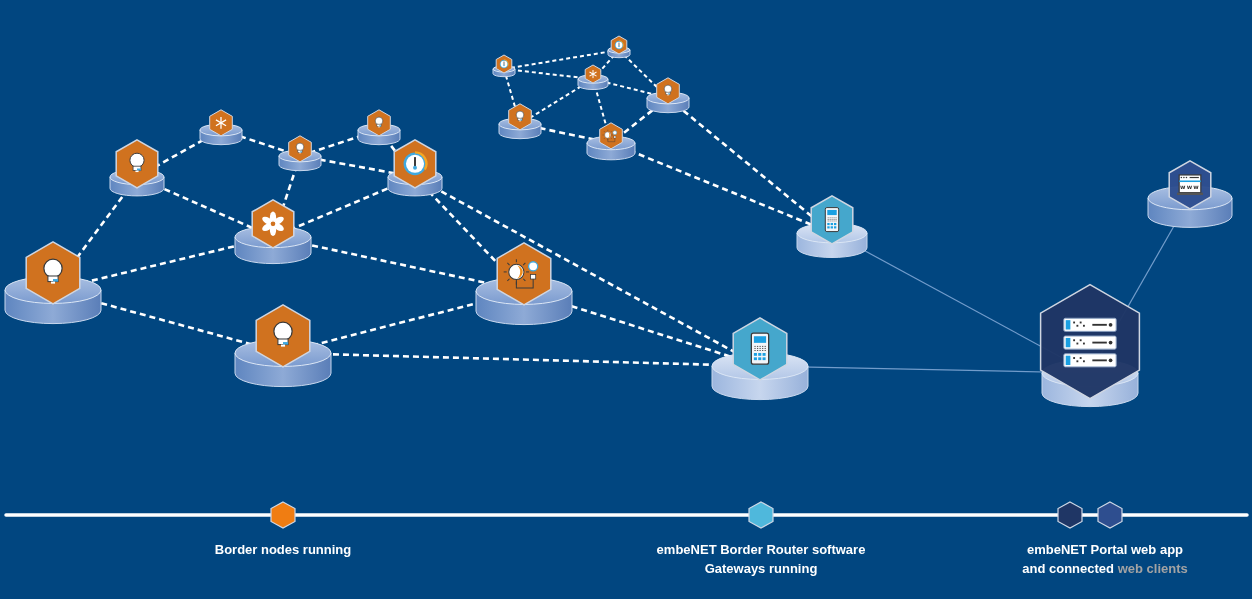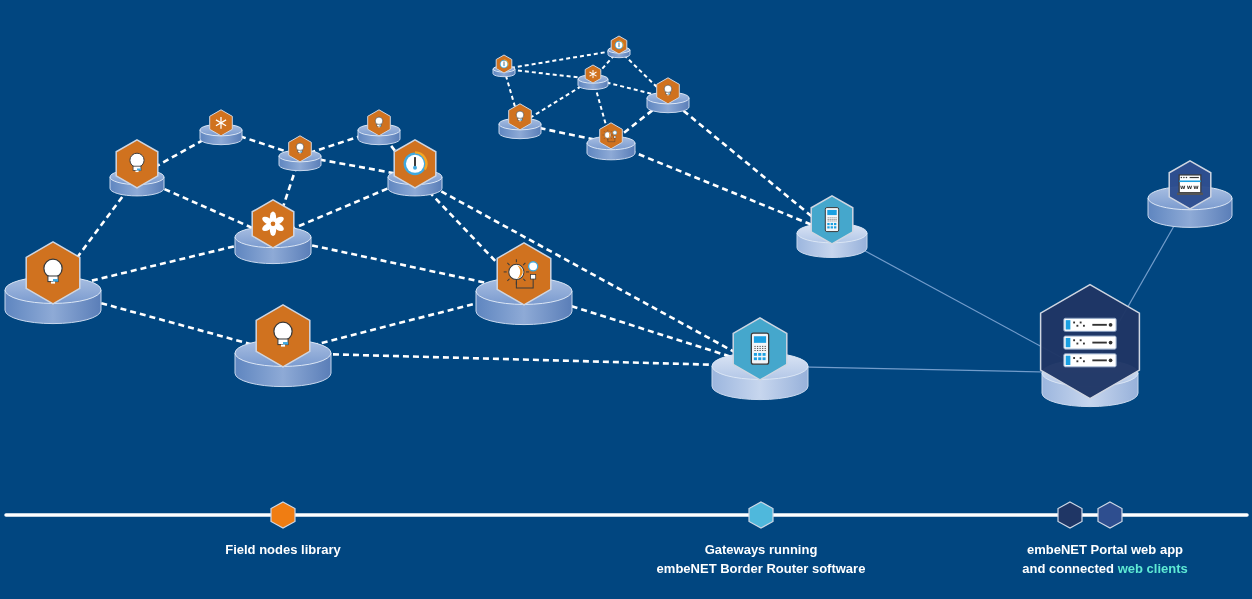--- a/index.html
+++ b/index.html
@@ -1,21 +1,21 @@
 <!DOCTYPE html>
 <html><head>
 <meta charset="utf-8">
 <style>
   html, body { margin: 0; padding: 0; }
   body { width: 1252px; height: 599px; background: #014680; overflow: hidden; position: relative; font-family: "Liberation Sans", "DejaVu Sans", sans-serif; }
   #diagram { position: absolute; left: 0; top: 0; width: 1252px; height: 599px; }
   .legend-text { position: absolute; color: #ffffff; text-align: center; font-size: 13px; line-height: 19px; font-weight: bold; }
   .legend-text .big { font-size: 13px; font-weight: bold; }
   .legend-text .small { font-weight: bold; font-size: 13px; }
-  .legend-text .accent { color: #5eead4; }
+  .legend-text .accent { color: #a3a3a3; }
 </style>
 </head>
 <body>
 
 <svg id="diagram" viewBox="0 0 1252 599" xmlns="http://www.w3.org/2000/svg">
   <defs>
     <linearGradient id="diskSide" x1="0" y1="0" x2="1" y2="0">
       <stop offset="0" stop-color="#5f86c0"></stop>
       <stop offset="0.5" stop-color="#8eaad6"></stop>
       <stop offset="1" stop-color="#5a7eb8"></stop>
@@ -367,24 +367,24 @@
   <g id="legend-layer">
     <line x1="6" y1="515" x2="1247" y2="515" stroke="#ffffff" stroke-width="3.5" stroke-linecap="round"></line>
     <polygon id="lh-field" points="283,502 295,508.5 295,521.5 283,528 271,521.5 271,508.5" stroke="#cfd8e6" stroke-width="1.2" fill="#f07d12"></polygon>
     <polygon id="lh-gw" points="761,502 773,508.5 773,521.5 761,528 749,521.5 749,508.5" stroke="#cfd8e6" stroke-width="1.2" fill="#4fb8dc"></polygon>
     <polygon id="lh-portal" points="1070,502 1082,508.5 1082,521.5 1070,528 1058,521.5 1058,508.5" stroke="#cfd8e6" stroke-width="1.2" fill="#1f3665"></polygon>
     <polygon id="lh-web" points="1110,502 1122,508.5 1122,521.5 1110,528 1098,521.5 1098,508.5" stroke="#cfd8e6" stroke-width="1.2" fill="#2e4e8f"></polygon>
   </g>
 </svg>
 
 <div class="legend-text" style="left:160px; top:540px; width:246px;">
-  <div>Field nodes library</div>
+  <div>Border nodes running</div>
 </div>
 
 <div class="legend-text" style="left:596px; top:540px; width:330px;">
+  <div><span class="big">embeNET Border Router</span><span class="small"> software</span></div>
   <div>Gateways running</div>
-  <div><span class="big">embeNET Border Router</span><span class="small"> software</span></div>
 </div>
 
 <div class="legend-text" style="left:980px; top:540px; width:250px;">
   <div><span class="big">embeNET Portal</span><span class="small"> web app</span></div>
   <div><span>and connected </span><span class="accent">web clients</span></div>
 </div>
 
 </body></html>

